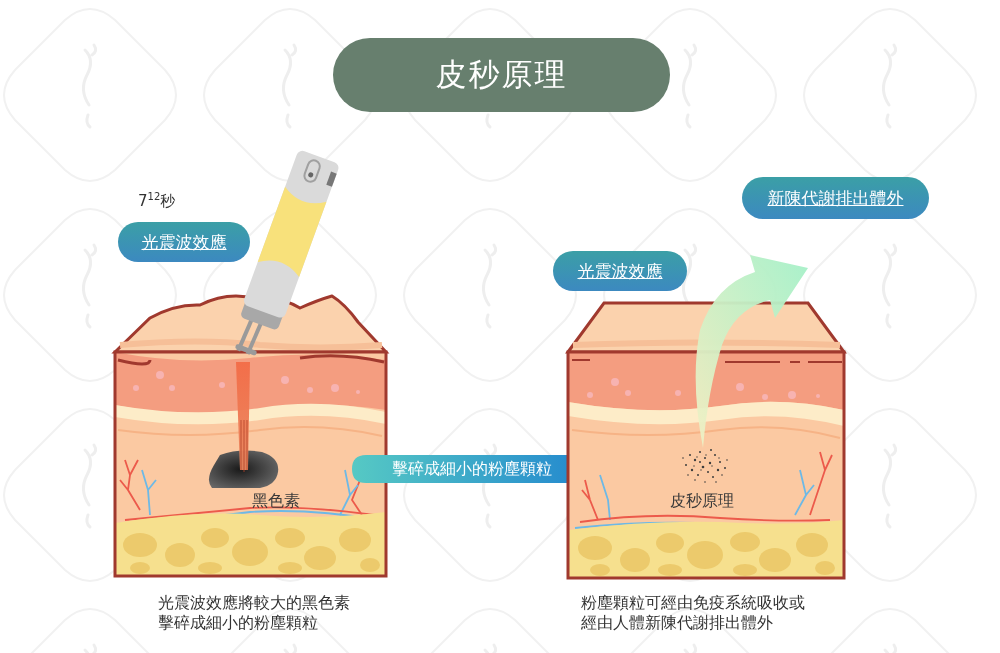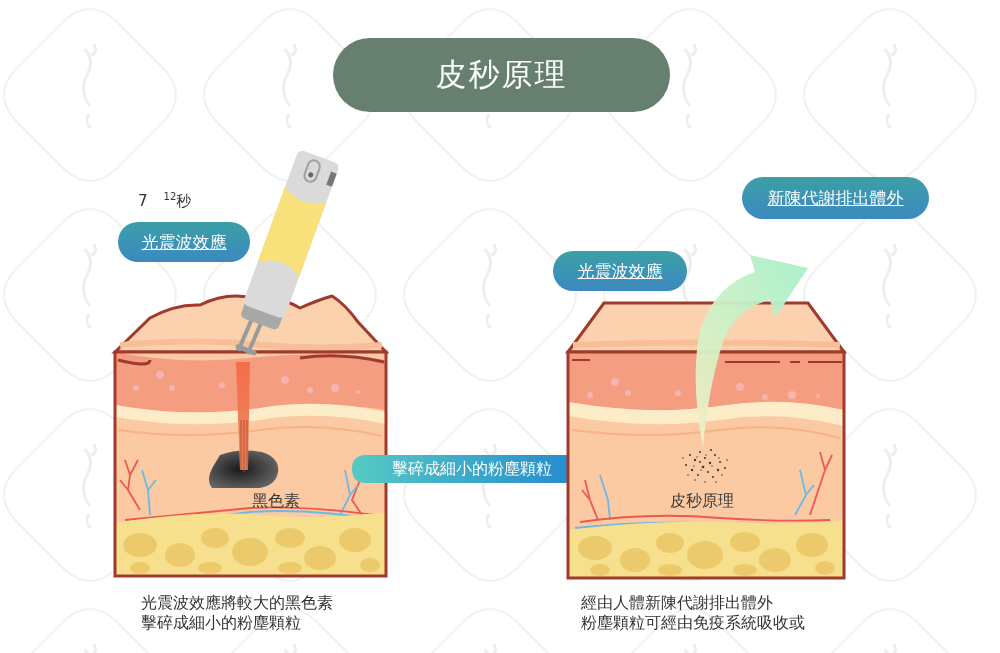--- a/index.html
+++ b/index.html
@@ -18,21 +18,21 @@
   .pill {
     position:absolute; height:40px; border-radius:20px;
     background:linear-gradient(180deg,#3b9fa6 0%,#3c89c0 100%);
     color:#fff; font-size:17px; display:flex; align-items:center; justify-content:center;
     z-index:4;
     text-decoration:underline;
   }
   .speed-label {
     position:absolute; left:138px; top:191px; font-size:15px; color:#333; z-index:4;
   }
-  .speed-label sup { font-size:10px;margin-left:16px; }
+  .speed-label sup { font-size:10px; }
   .art { position:absolute; inset:0; z-index:2; }
   .skin-label {
     position:absolute; font-size:16px; color:#3a3a3a; z-index:5;
   }
   .caption {
     position:absolute; font-size:16px; line-height:20px; color:#333; z-index:5;
   }
   .mid-arrow-text {
     position:absolute; left:352px; top:455px; width:240px; height:28px;
     color:#fff; font-size:16px; display:flex; align-items:center; justify-content:center;
@@ -222,26 +222,26 @@
   <path d="M703 448 Q690 380 700 330 Q715 285 755 272 L750 255 L808 268 L775 318 L770 300 Q735 308 722 345 Q708 390 703 448 Z" fill="url(#curveArrow)" opacity="0.95"></path>
 </svg>
 
 <div class="title-pill">皮秒原理</div>
 
 <div class="speed-label">
   <span>7</span><sup>12</sup><span>秒</span>
 </div>
 <div class="pill" style="left:118px; top:222px; width:132px;">光震波效應</div>
 <div class="skin-label" style="left:220px; top:491px;margin-left:32px;">黑色素</div>
-<div class="caption" style="left:141px; top:593px;">
+<div class="caption" style="left:158px; top:593px;">
   <div>光震波效應將較大的黑色素</div>
   <div>擊碎成細小的粉塵顆粒</div>
 </div>
 
 <div class="mid-arrow-text">擊碎成細小的粉塵顆粒</div>
 
 <div class="pill" style="left:553px; top:251px; width:134px;">光震波效應</div>
 <div class="pill" style="left:742px; top:177px; width:187px; height:42px; border-radius:21px;">新陳代謝排出體外</div>
 <div class="skin-label" style="left:670px; top:491px;">皮秒原理</div>
 <div class="caption" style="left:581px; top:593px;">
+  <div>粉塵顆粒可經由免疫系統吸收或</div>
   <div>經由人體新陳代謝排出體外</div>
-  <div>粉塵顆粒可經由免疫系統吸收或</div>
 </div>
 
 </body></html>

